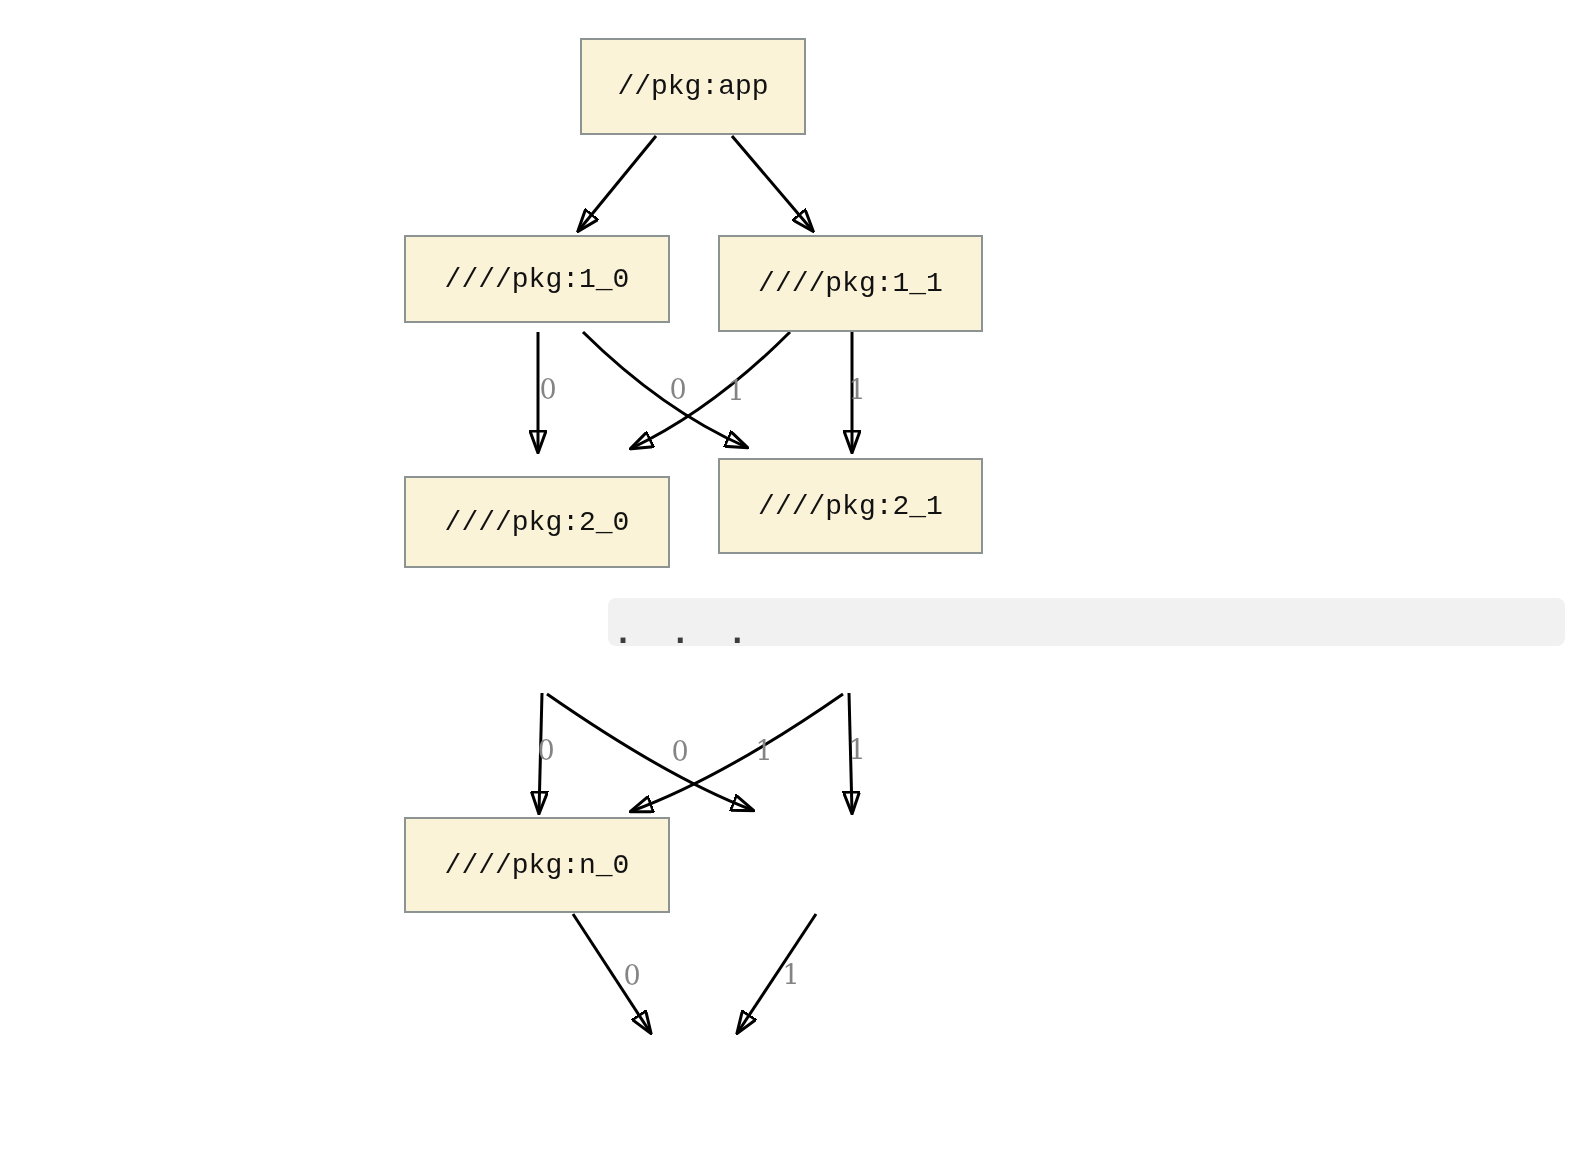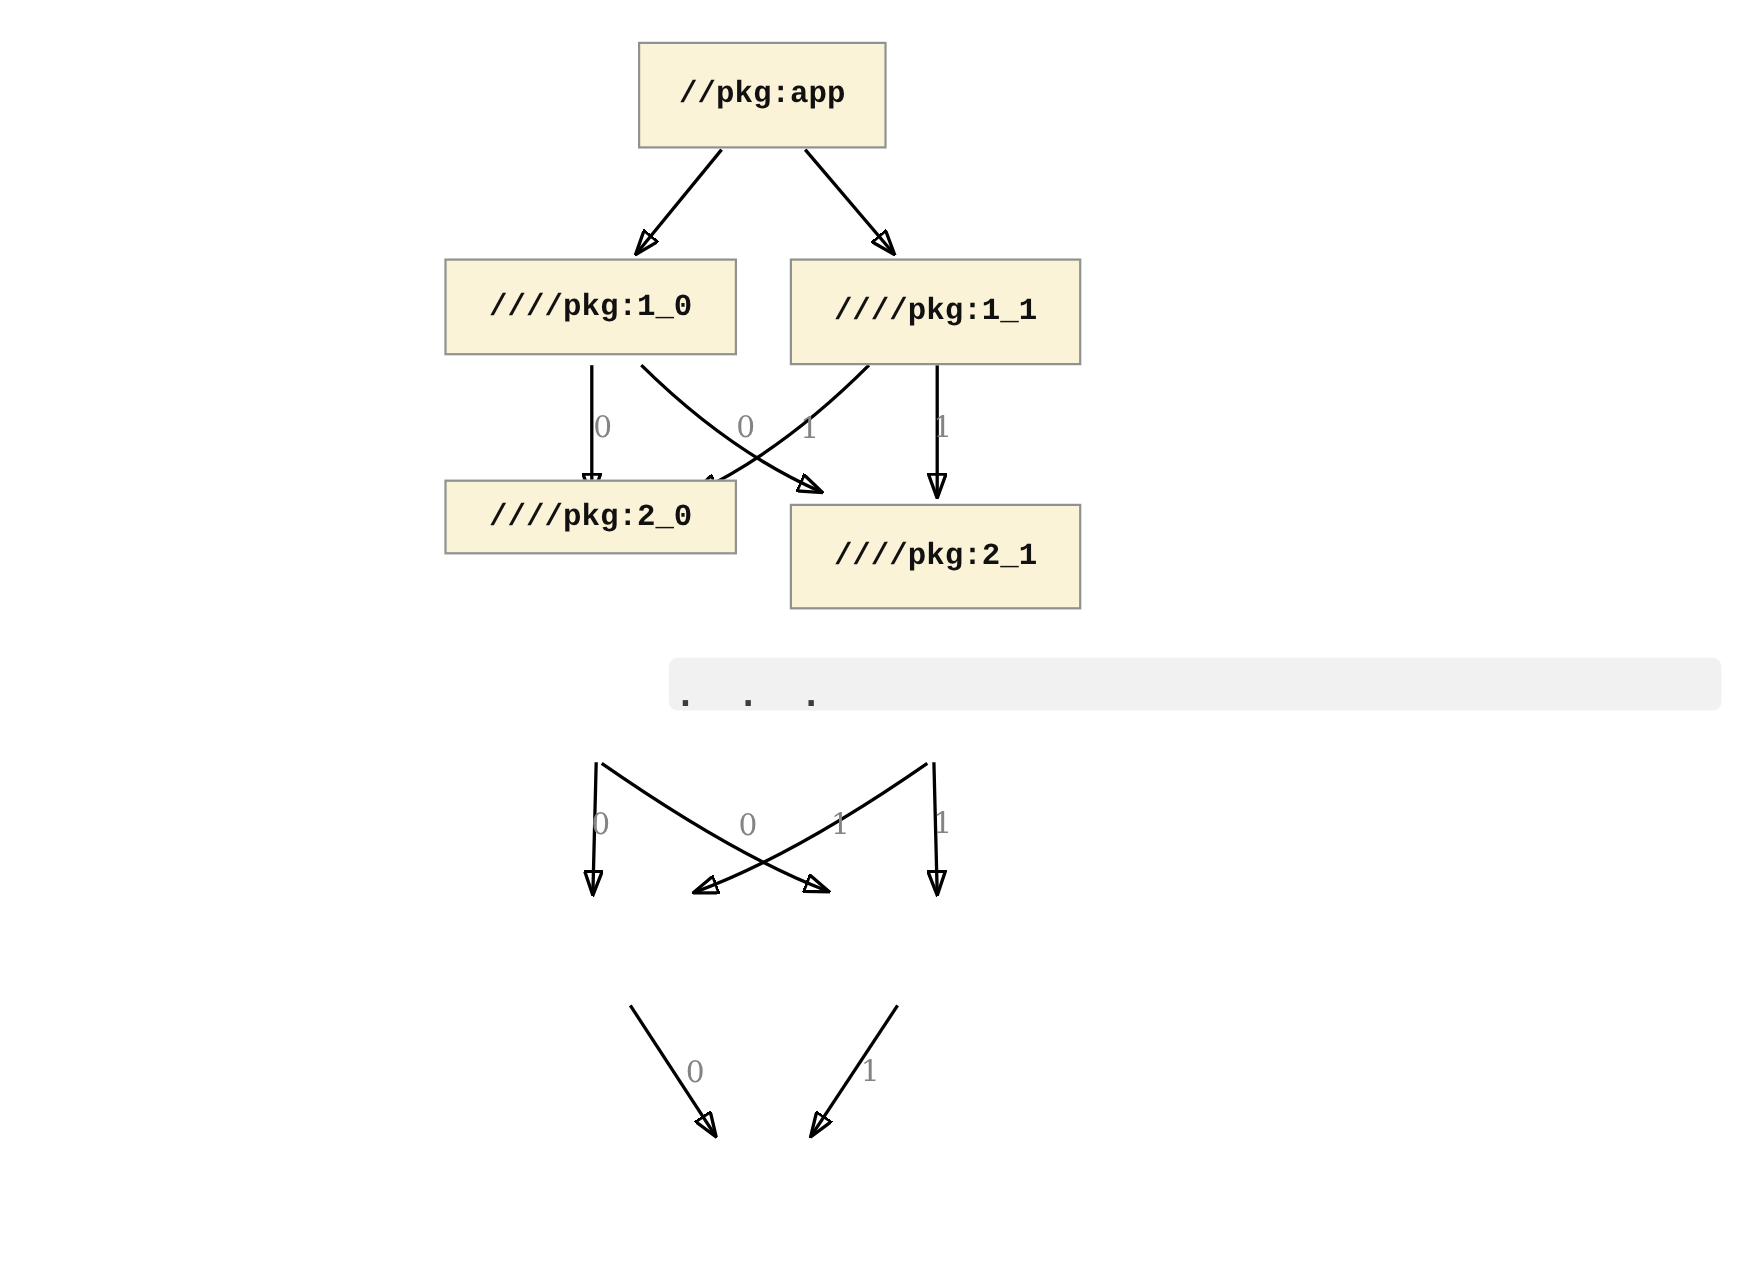--- a/index.html
+++ b/index.html
@@ -21,21 +21,21 @@
   }
   .edge-layer{position:absolute;left:0;top:0;width:1592px;height:1162px;}
   .edge-layer path{fill:none;stroke:var(--edge);stroke-width:3;}
   .node{
     position:absolute;
     box-sizing:border-box;
     background:var(--node-fill);
     border:2.5px solid var(--node-border);
     display:flex;align-items:center;justify-content:center;
     font-family:"Liberation Mono","DejaVu Sans Mono",monospace;
-    font-weight:bold;
+    font-weight:normal;
     font-size:28px;
     color:var(--node-text);
     white-space:pre;
   }
   .edge-label{
     position:absolute;
     transform:translate(-50%,-50%);
     font-family:"DejaVu Serif","Liberation Serif",serif;
     font-size:27px;
     color:var(--edge-label);
@@ -83,28 +83,29 @@
     <path d="M573,914 L650,1032" marker-end="url(#arrow)"></path>
     <path d="M816,914 L738,1032" marker-end="url(#arrow)"></path>
   </svg>
 
   <div class="node" style="left:580px;top:38px;width:226px;height:97px">//pkg:app</div>
 
   <div class="node" style="left:404px;top:235px;width:266px;height:88px">////pkg:1_0</div>
 
   <div class="node" style="left:718px;top:235px;width:265px;height:97px">////pkg:1_1</div>
 
-  <div class="node" style="left:404px;top:436px;width:266px;height:68px">////pkg:2_0</div>
+  <div class="node" style="left:404px;top:476px;width:266px;height:92px">////pkg:2_0</div>
 
   <div class="node" style="left:718px;top:458px;width:265px;height:96px">////pkg:2_1</div>
 
   <div class="band">
     <span class="dots">.  .  .</span>
   </div>
 
+  <div class="node" style="left:404px;top:817px;width:266px;height:96px">////pkg:n_0</div>
 
 
 
   <span class="edge-label" style="left:548px;top:389px">0</span>
   <span class="edge-label" style="left:678px;top:389px">0</span>
   <span class="edge-label" style="left:736px;top:390px">1</span>
   <span class="edge-label" style="left:857px;top:389px">1</span>
 
   <span class="edge-label" style="left:546px;top:750px">0</span>
   <span class="edge-label" style="left:680px;top:751px">0</span>

